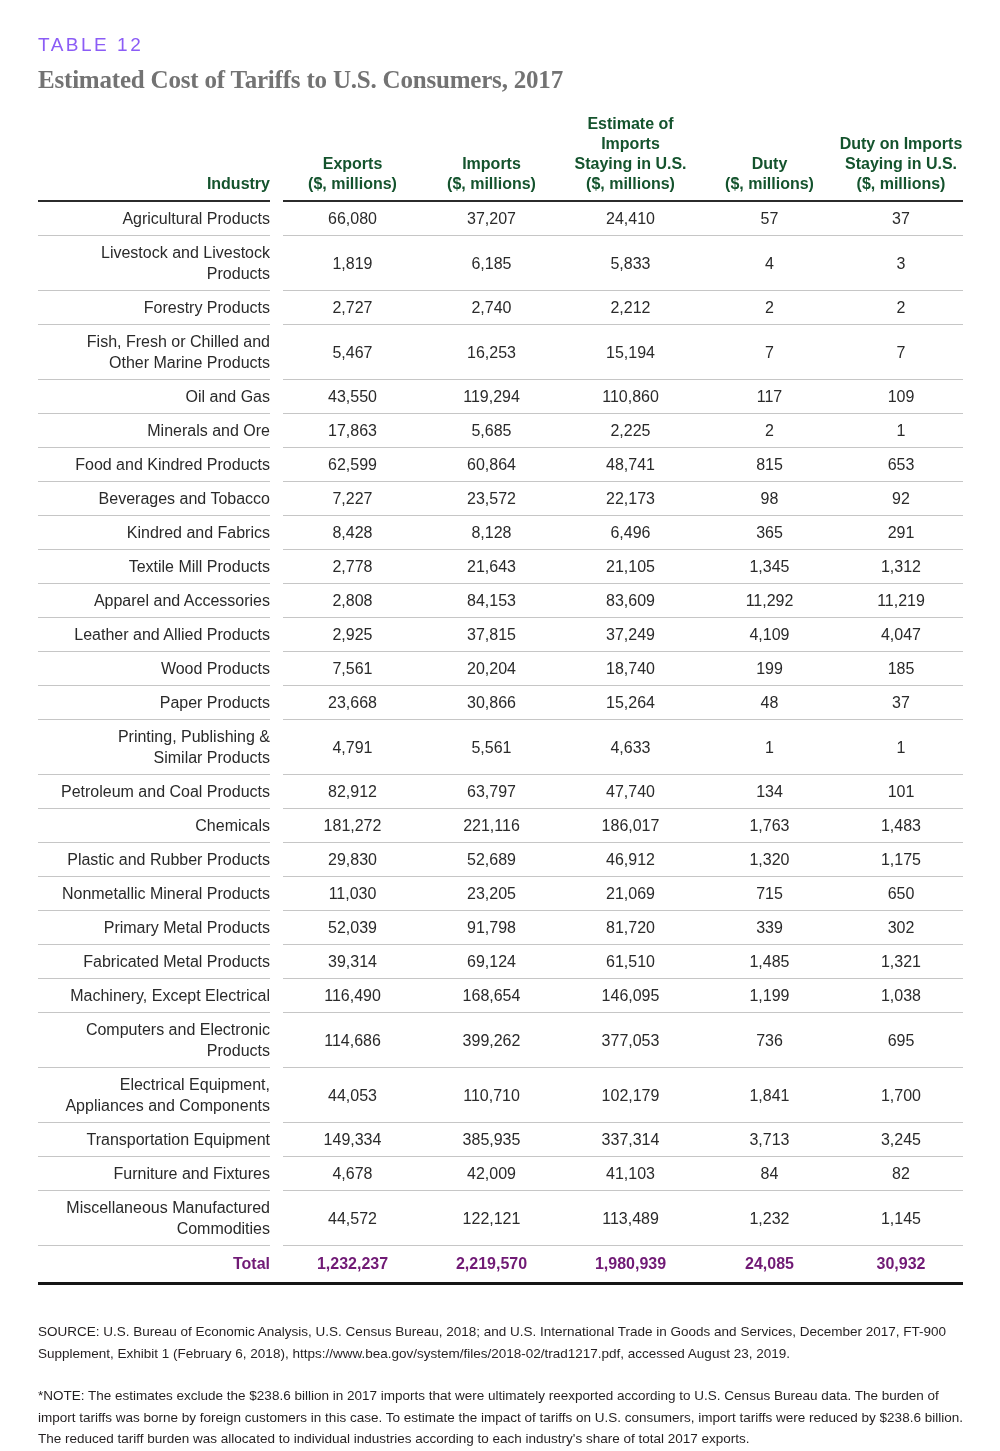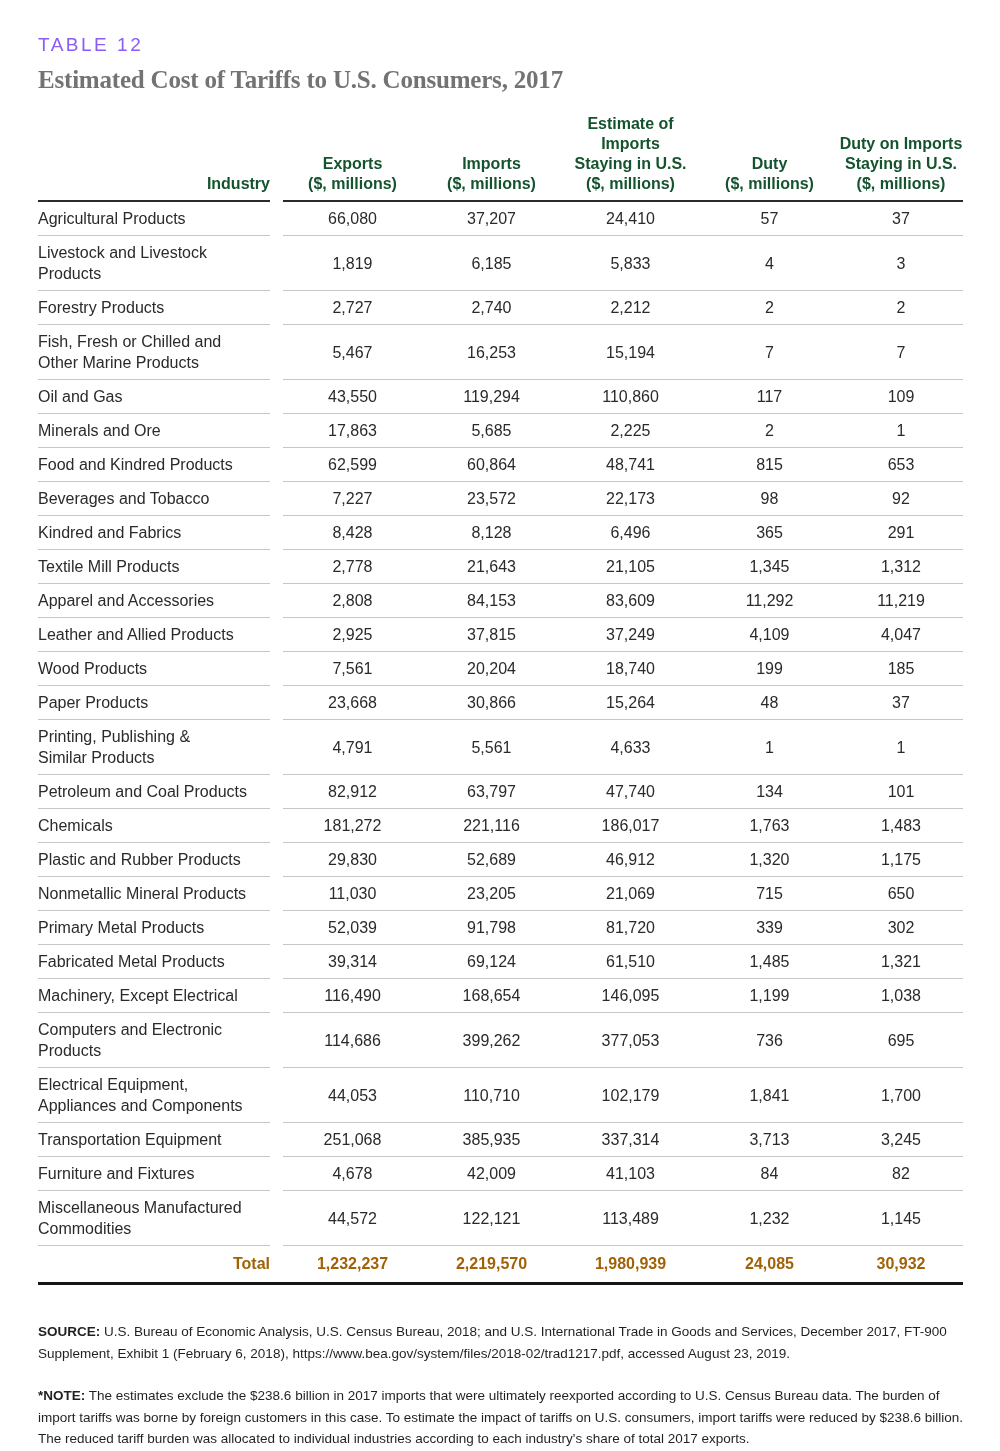--- a/index.html
+++ b/index.html
@@ -48,43 +48,43 @@
   thead th.sp  { border-bottom: none; }
 
   tbody td {
     text-align: center;
     vertical-align: middle;
     border-bottom: 1px solid #c6c6c6;
     padding: 6px 0;
     line-height: 21px;
     color: #2a2a2a;
   }
-  tbody td.ind { text-align: left; white-space: pre-line; }
+  tbody td.ind { text-align: right; white-space: pre-line; }
   tbody td.sp  { border-bottom: none; }
 
   tfoot td {
     font-weight: 700;
     text-align: center;
     padding: 7px 0 8px 0;
     line-height: 21px;
     border-bottom: 3px solid #161616;
-    color: #a16207;
+    color: #701a75;
   }
   tfoot td.ind { text-align: right; }
   tfoot td.sp  { border-bottom: 3px solid #161616; }
 
   .footnote {
     font-size: 13.5px;
     line-height: 1.6;
     color: #231f20;
     margin: 0;
   }
   .footnote.source { margin-top: 36px; }
   .footnote.note   { margin-top: 21px; }
-  .footnote b { font-weight: 700; }
+  .footnote b { font-weight: 400; }
 </style>
 </head>
 <body>
 
 <div class="page">
 
   <div class="table-label">TABLE 12</div>
   <h1 class="table-title">Estimated Cost of Tariffs to U.S. Consumers, 2017</h1>
 
   <table class="tariff">
@@ -334,21 +334,21 @@
           <td class="sp"></td>
           <td>44,053</td>
           <td>110,710</td>
           <td>102,179</td>
           <td>1,841</td>
           <td>1,700</td>
         </tr>
         <tr>
           <td class="ind">Transportation Equipment</td>
           <td class="sp"></td>
-          <td>251,068</td>
+          <td>149,334</td>
           <td>385,935</td>
           <td>337,314</td>
           <td>3,713</td>
           <td>3,245</td>
         </tr>
         <tr>
           <td class="ind">Furniture and Fixtures</td>
           <td class="sp"></td>
           <td>4,678</td>
           <td>42,009</td>

